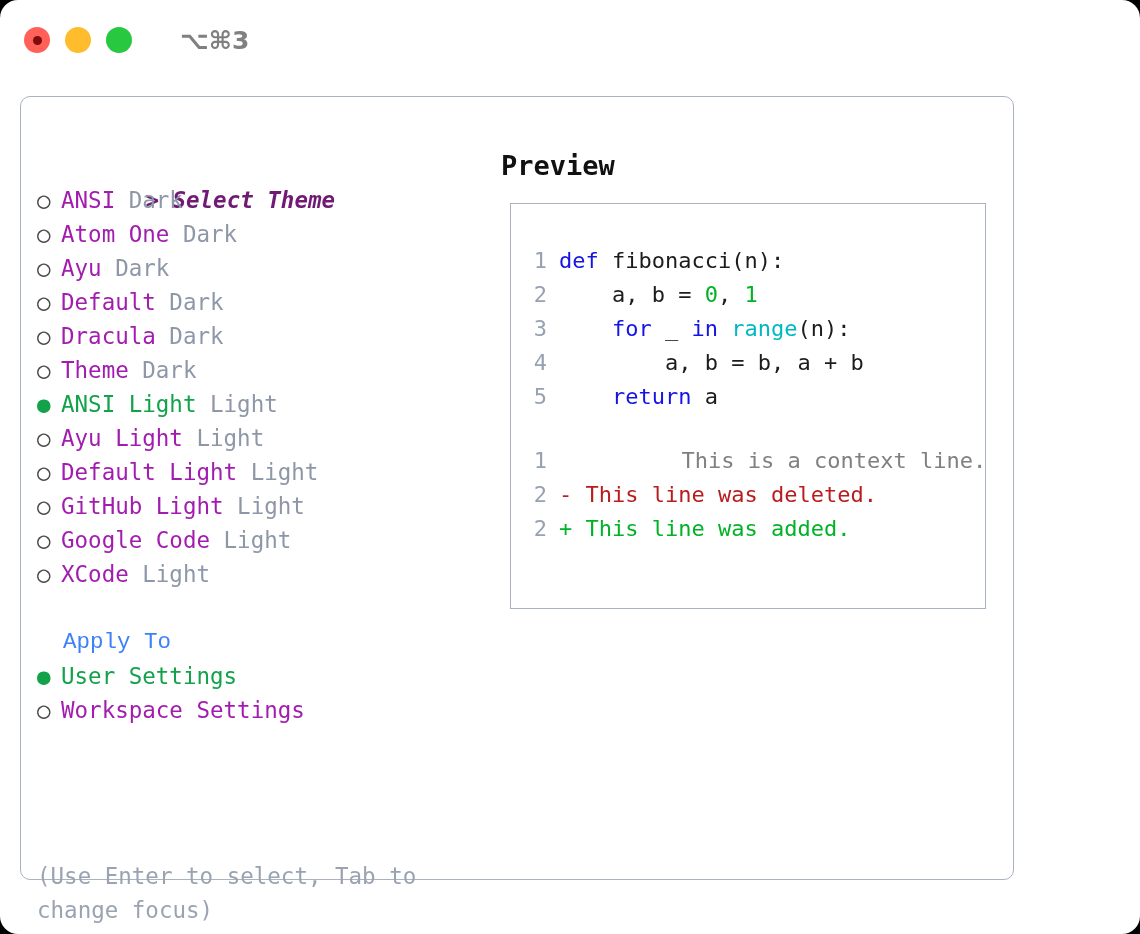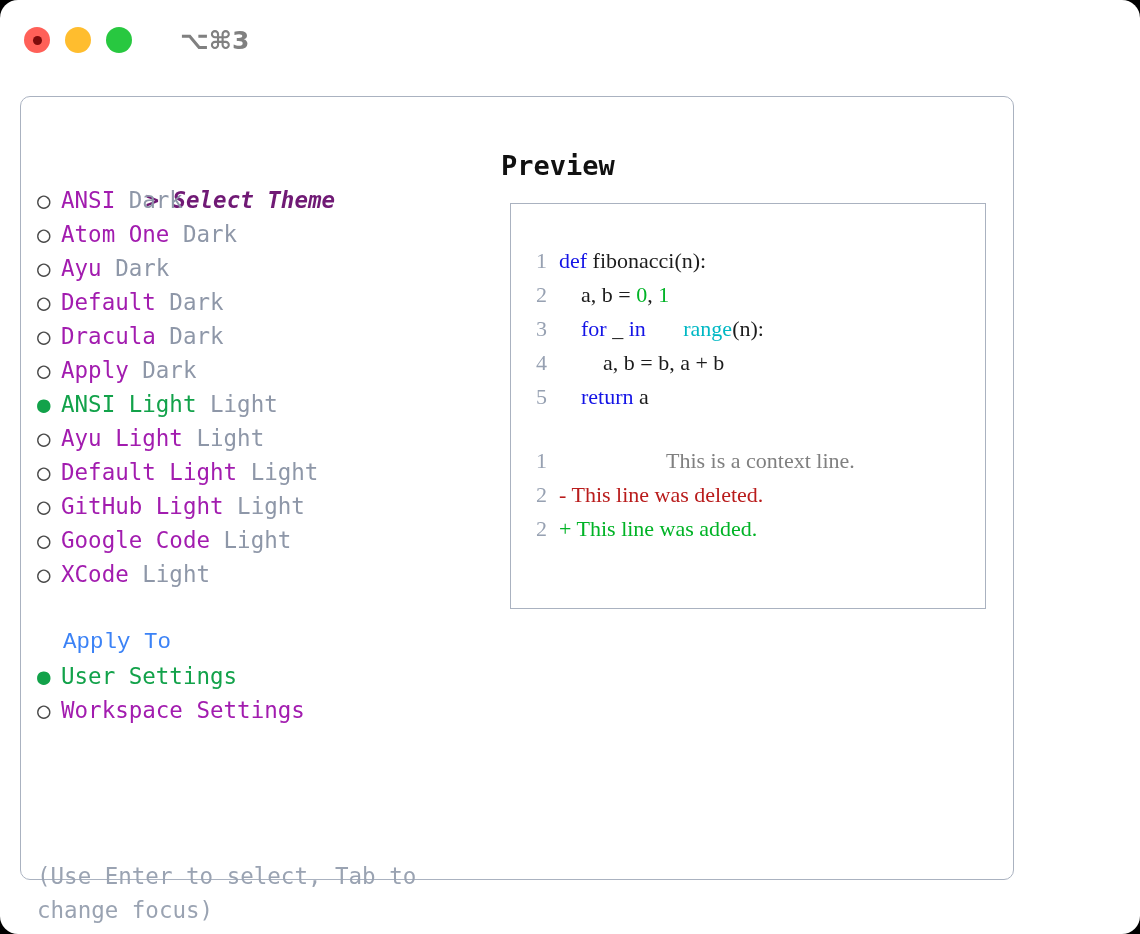--- a/index.html
+++ b/index.html
@@ -153,31 +153,30 @@
     overflow: hidden;
   }
   #code-inner {
     padding: 40px 0 0 14px;
   }
   .cline {
     height: 34px;
     line-height: 34px;
     font-size: 22px;
     white-space: pre;
-    font-family: Liberation Serif, serif;
   }
   .ln {
     display: inline-block;
     width: 22px;
     text-align: right;
     color: #97a1b2;
     margin-right: 12px;
   }
   .tok-kw   { color: #1414e6; }
-  .tok-fn   { color: #00b8c4; margin-left: 32px; }
+  .tok-fn   { color: #00b8c4; }
   .tok-num  { color: #00b326; }
   .tok-txt  { color: #1c1c1c; }
   .tok-ctx  { color: #808080; margin-left: 48px; }
   .tok-del  { color: #b91c1c; }
   .tok-add  { color: #00b326; }
   .gap { height: 30px; }
 </style>
 </head>
 <body>
 
@@ -197,21 +196,21 @@
       <div class="row heading">
         <span>&gt; </span><span>Select Theme</span>
       </div>
 
       <div id="theme-items">
           <div class="row"><span class="bullet">○</span><span class="name">ANSI</span><span class="cat"> Dark</span></div>
           <div class="row"><span class="bullet">○</span><span class="name">Atom One</span><span class="cat"> Dark</span></div>
           <div class="row"><span class="bullet">○</span><span class="name">Ayu</span><span class="cat"> Dark</span></div>
           <div class="row"><span class="bullet">○</span><span class="name">Default</span><span class="cat"> Dark</span></div>
           <div class="row"><span class="bullet">○</span><span class="name">Dracula</span><span class="cat"> Dark</span></div>
-          <div class="row"><span class="bullet">○</span><span class="name">Apply</span><span class="cat"> Dark</span></div>
+          <div class="row"><span class="bullet">○</span><span class="name">Theme</span><span class="cat"> Dark</span></div>
           <div class="row"><span class="bullet sel">●</span><span class="name sel">ANSI Light</span><span class="cat"> Light</span></div>
           <div class="row"><span class="bullet">○</span><span class="name">Ayu Light</span><span class="cat"> Light</span></div>
           <div class="row"><span class="bullet">○</span><span class="name">Default Light</span><span class="cat"> Light</span></div>
           <div class="row"><span class="bullet">○</span><span class="name">GitHub Light</span><span class="cat"> Light</span></div>
           <div class="row"><span class="bullet">○</span><span class="name">Google Code</span><span class="cat"> Light</span></div>
           <div class="row"><span class="bullet">○</span><span class="name">XCode</span><span class="cat"> Light</span></div>
         </div>
 
       <div class="spacer"></div>
 

